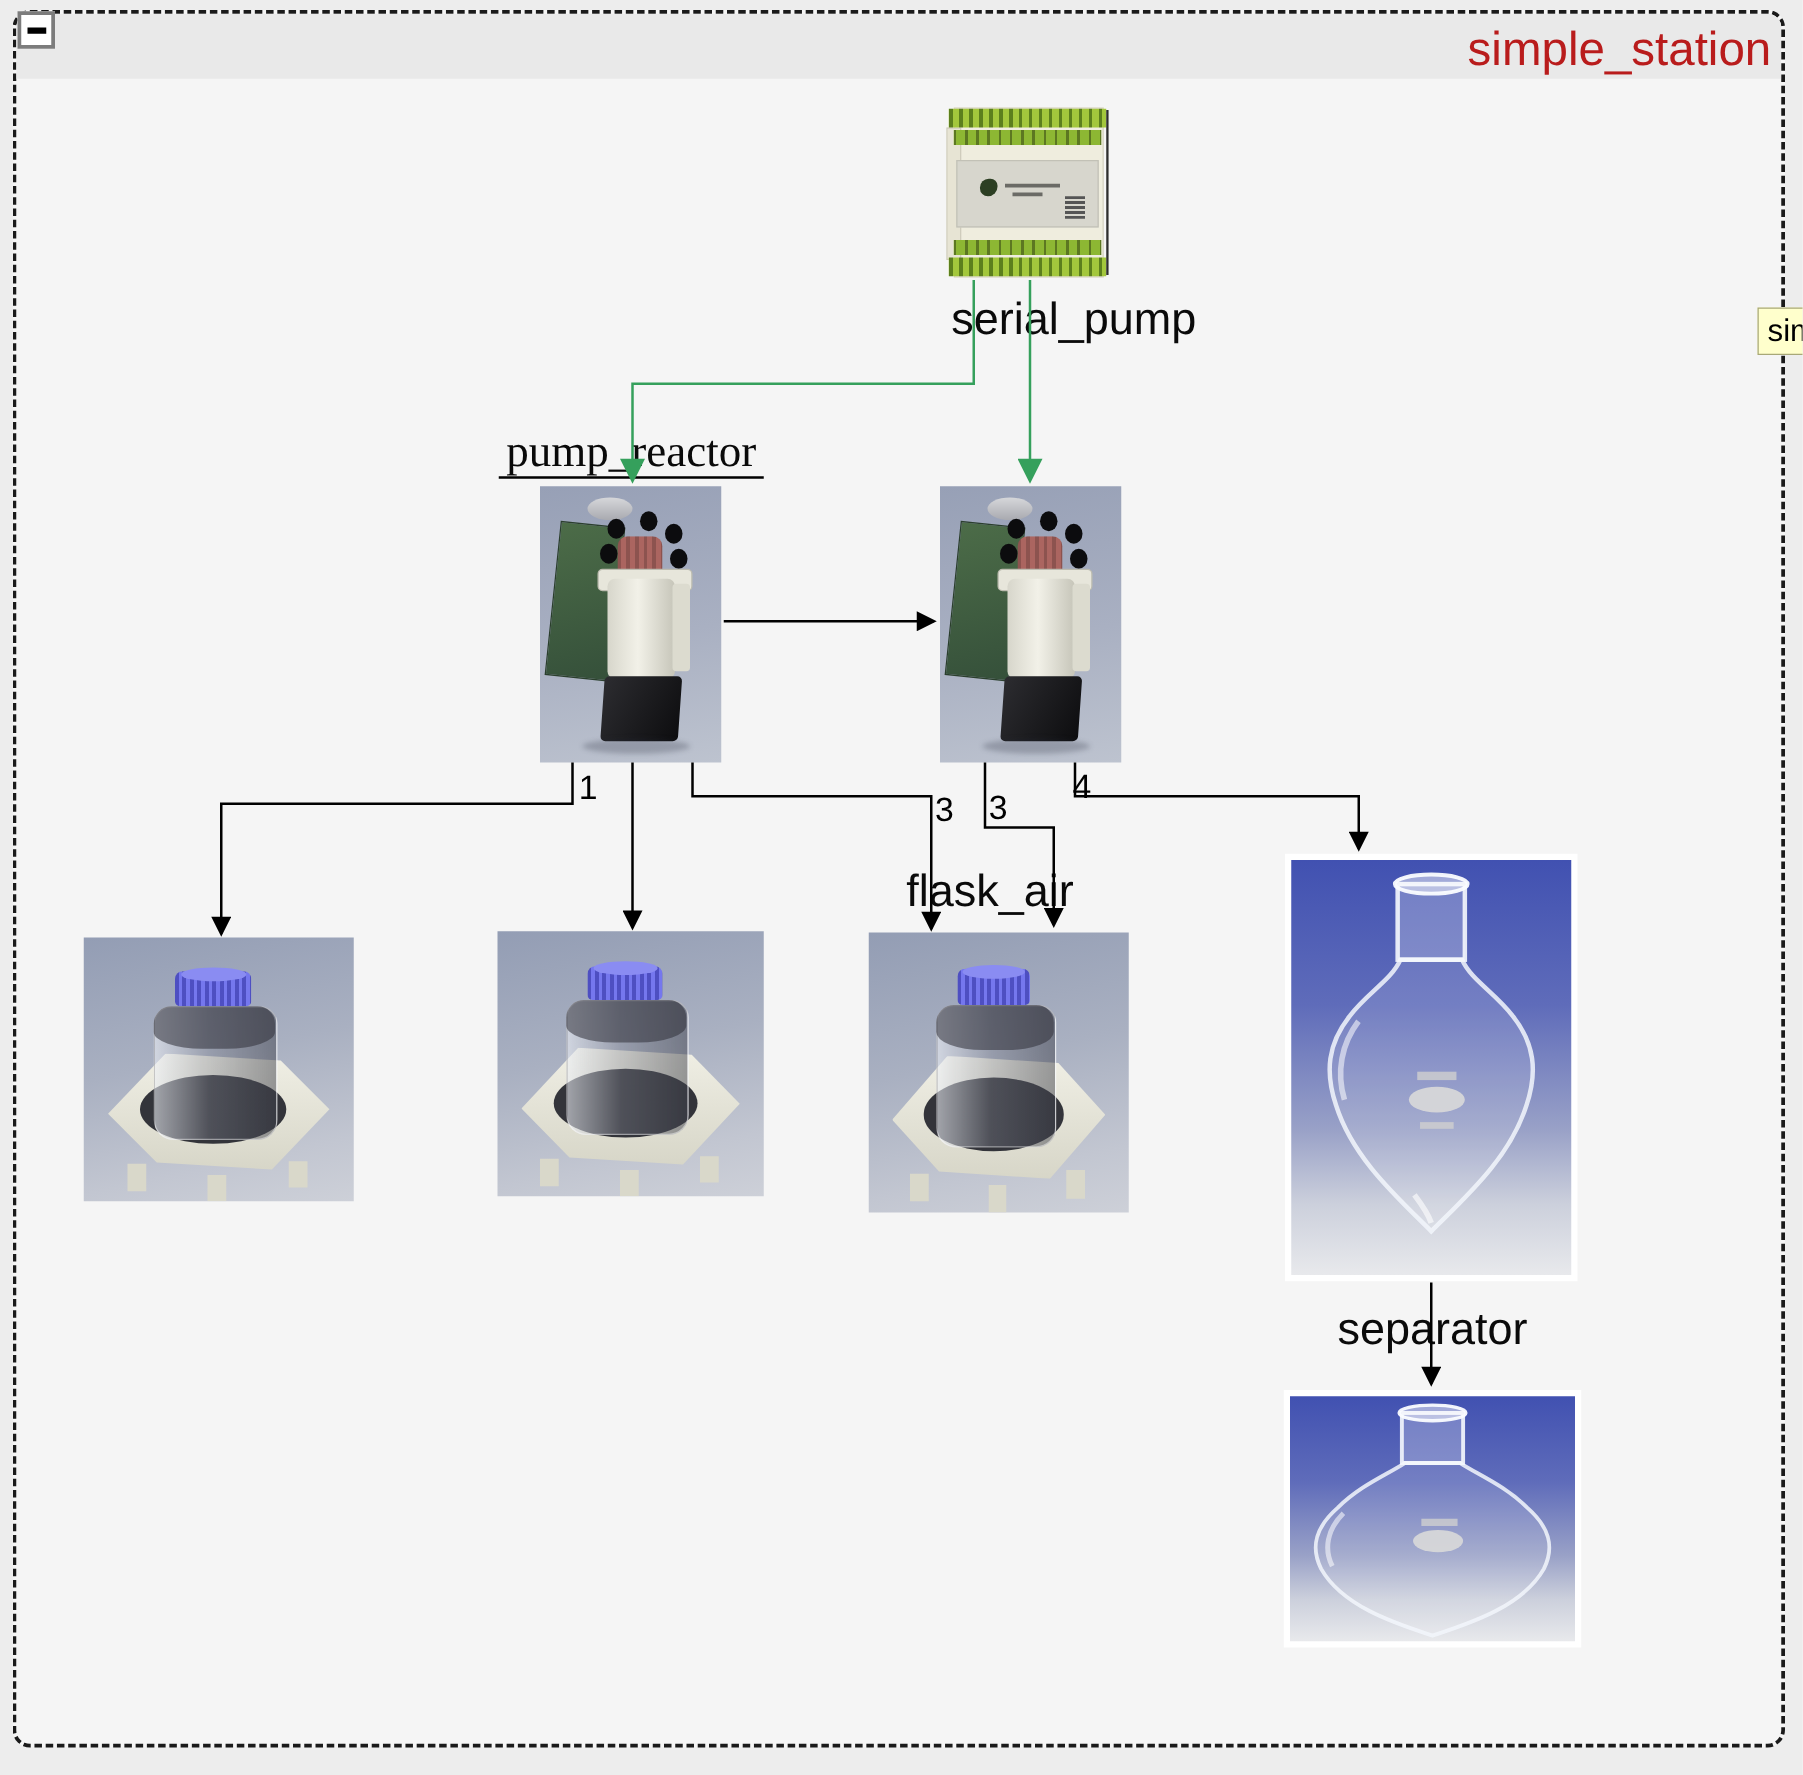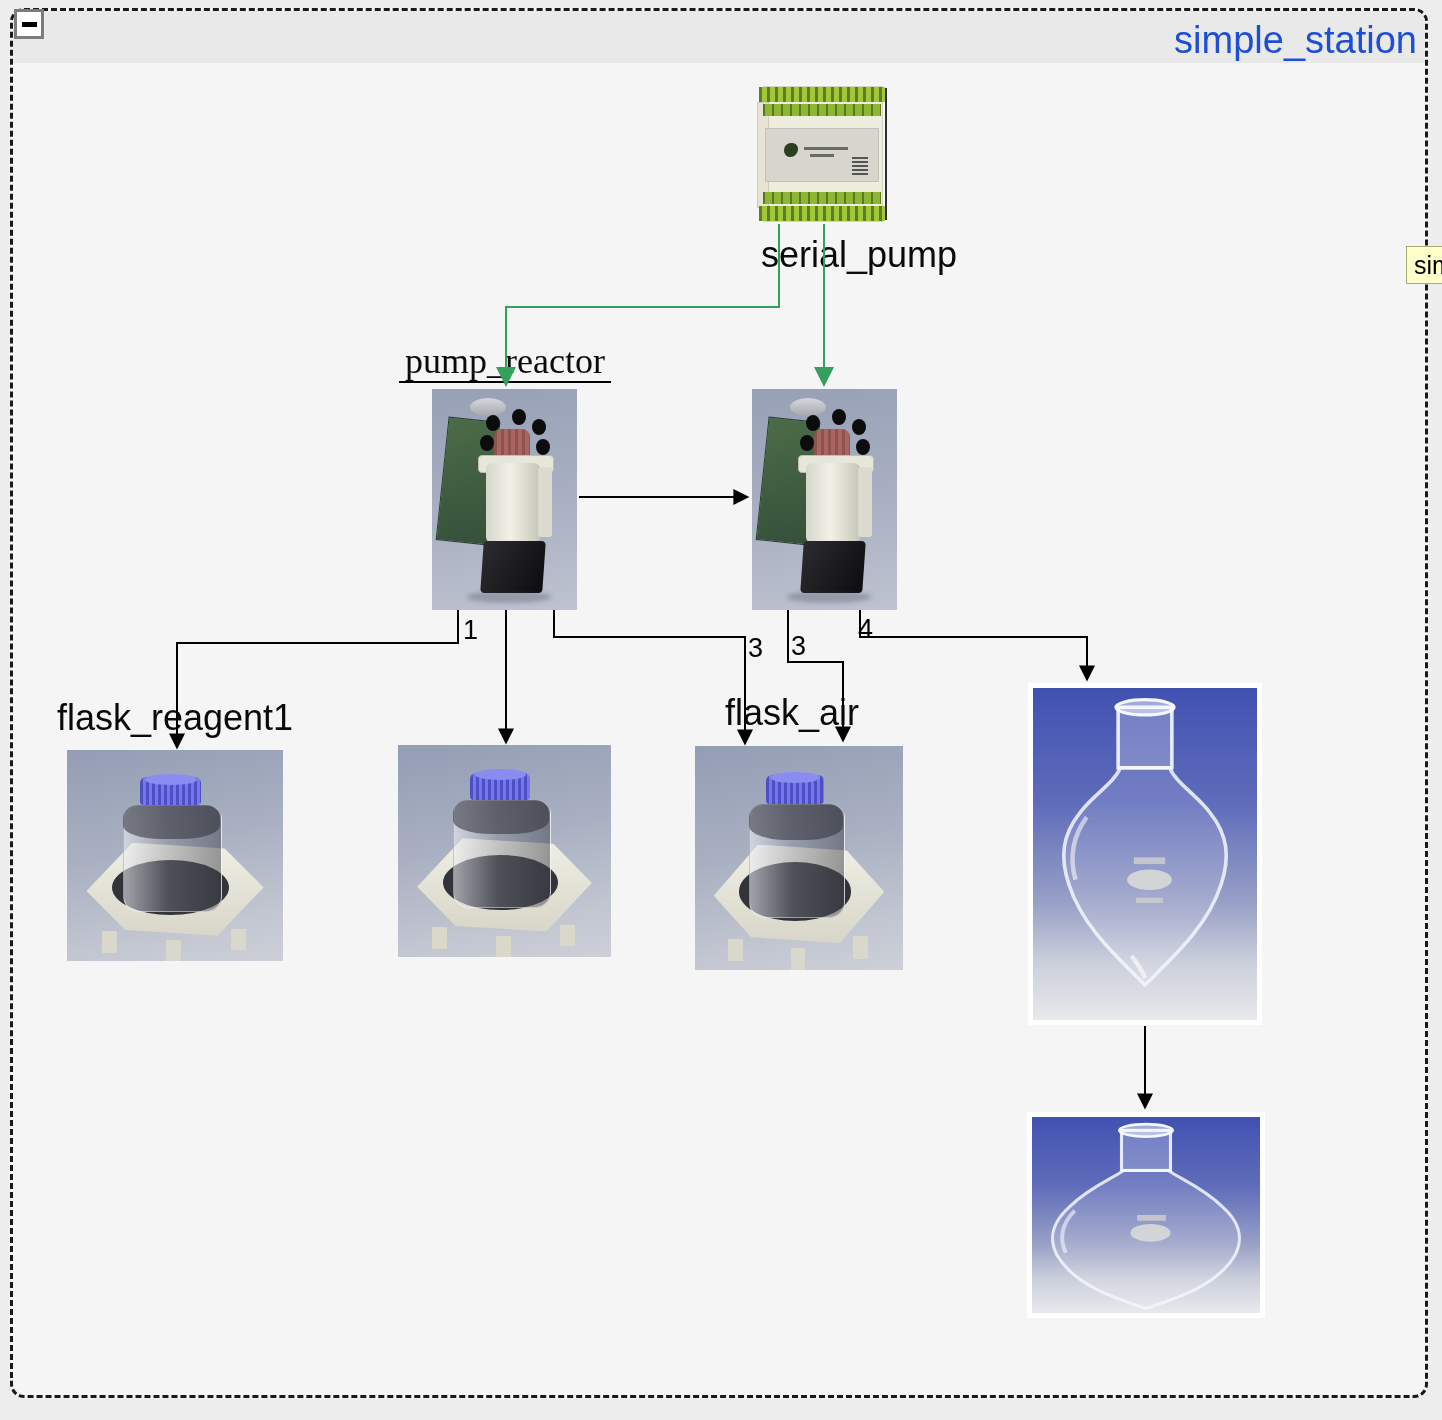--- a/index.html
+++ b/index.html
@@ -11,21 +11,21 @@
   }
   .station{
     position:absolute;left:10px;top:8px;width:1412px;height:1384px;
     border:3px dashed #1a1a1a;border-radius:14px;background:#f5f5f5;overflow:hidden;
   }
   .station-header{
     position:absolute;left:0;top:0;right:0;height:52px;background:#e9e9e9;
   }
   .station-title{
     position:absolute;right:8px;top:0;height:58px;line-height:58px;
-    font-size:38px;color:#1d4ed8;white-space:nowrap;
+    font-size:38px;color:#b91c1c;white-space:nowrap;
   }
   .collapse-btn{
     position:absolute;left:4px;top:1px;width:30px;height:30px;background:#ffffff;
     border:3px solid #7c7c7c;box-sizing:border-box;display:flex;align-items:center;justify-content:center;
     cursor:pointer;
   }
   .collapse-btn span{display:block;width:15px;height:5px;background:#000;font-size:0;}
   .canvas{position:absolute;left:0;top:0;width:1442px;height:1420px;}
   .node-label{
     position:absolute;text-align:center;font-size:36px;line-height:46px;height:46px;white-space:nowrap;
@@ -150,21 +150,20 @@
     <div class="pm-knob" style="left:100px;top:30px;"></div>
     <div class="pm-knob" style="left:104px;top:50px;"></div>
     <div class="pm-knob" style="left:48px;top:46px;"></div>
     <div class="pm-plate"></div>
     <div class="pm-col"></div>
     <div class="pm-pillar"></div>
     <div class="pm-motor"></div>
     <div class="pm-shadow"></div>
   </div>
 
-  <div class="node-label" style="left:25px;top:695px;width:300px;">flask_reagent1</div>
   <div class="node-label" style="left:642px;top:690px;width:300px;">flask_air</div>
 
   <div class="nimg flask-box" style="left:67px;top:750px;width:216px;height:211px;">
     <div class="fb-holder"></div>
     <div class="fb-hole"></div>
     <div class="fb-leg" style="left:16%;top:86%;"></div>
     <div class="fb-leg" style="left:46%;top:90%;"></div>
     <div class="fb-leg" style="left:76%;top:85%;"></div>
     <div class="fb-jar"></div>
     <div class="fb-jartop"></div>
@@ -201,20 +200,21 @@
         <rect x="38" y="7" width="24" height="27" fill="rgba(255,255,255,0.25)" stroke="rgba(245,248,253,0.9)" stroke-width="1.6"></rect>
         <ellipse cx="50" cy="7" rx="13" ry="3.4" fill="rgba(255,255,255,0.5)" stroke="rgba(250,252,255,0.95)" stroke-width="1.4"></ellipse>
         <path d="M24,56 C18,64 16,74 19,84" fill="none" stroke="rgba(255,255,255,0.55)" stroke-width="2"></path>
         <path d="M44,118 C47,122 49,125 50,128" fill="none" stroke="rgba(255,255,255,0.6)" stroke-width="2"></path>
         <ellipse cx="52" cy="84" rx="10" ry="4.6" fill="#d9d9d9" opacity="0.9"></ellipse>
         <rect x="45" y="74" width="14" height="3" fill="#cfcfcf" opacity="0.8"></rect>
         <rect x="46" y="92" width="12" height="2.4" fill="#cfcfcf" opacity="0.8"></rect>
       </svg>
     </div>
   </div>
+  <div class="node-label" style="left:996px;top:1040px;width:300px;">separator</div>
 
   <div class="nimg pear-box" style="left:1027px;top:1112px;width:238px;height:206px;">
     <div class="pear-inner">
       <svg viewBox="0 0 100 88">
         <path d="M40,24 C34,28 24,32 16,40 C8,47 6,54 10,62 C18,76 38,82 50,86 C62,82 82,76 90,62 C94,54 92,47 84,40 C76,32 66,28 60,24 Z" fill="rgba(255,255,255,0.13)" stroke="rgba(242,246,252,0.85)" stroke-width="1.4"></path>
         <rect x="39" y="6" width="22" height="18" fill="rgba(255,255,255,0.25)" stroke="rgba(245,248,253,0.9)" stroke-width="1.4"></rect>
         <ellipse cx="50" cy="6" rx="12" ry="2.8" fill="rgba(255,255,255,0.5)" stroke="rgba(250,252,255,0.95)" stroke-width="1.2"></ellipse>
         <path d="M18,42 C12,48 11,55 14,61" fill="none" stroke="rgba(255,255,255,0.55)" stroke-width="1.8"></path>
         <ellipse cx="52" cy="52" rx="9" ry="4" fill="#d9d9d9" opacity="0.9"></ellipse>
         <rect x="46" y="44" width="13" height="2.6" fill="#cfcfcf" opacity="0.8"></rect>

